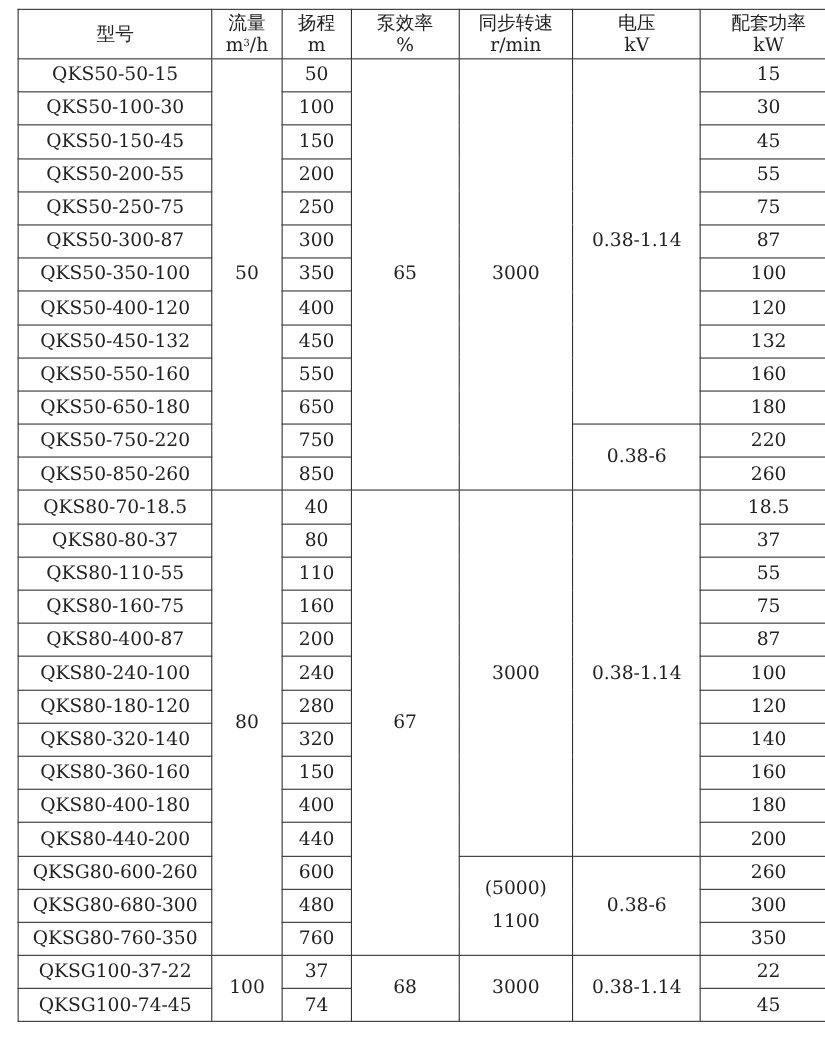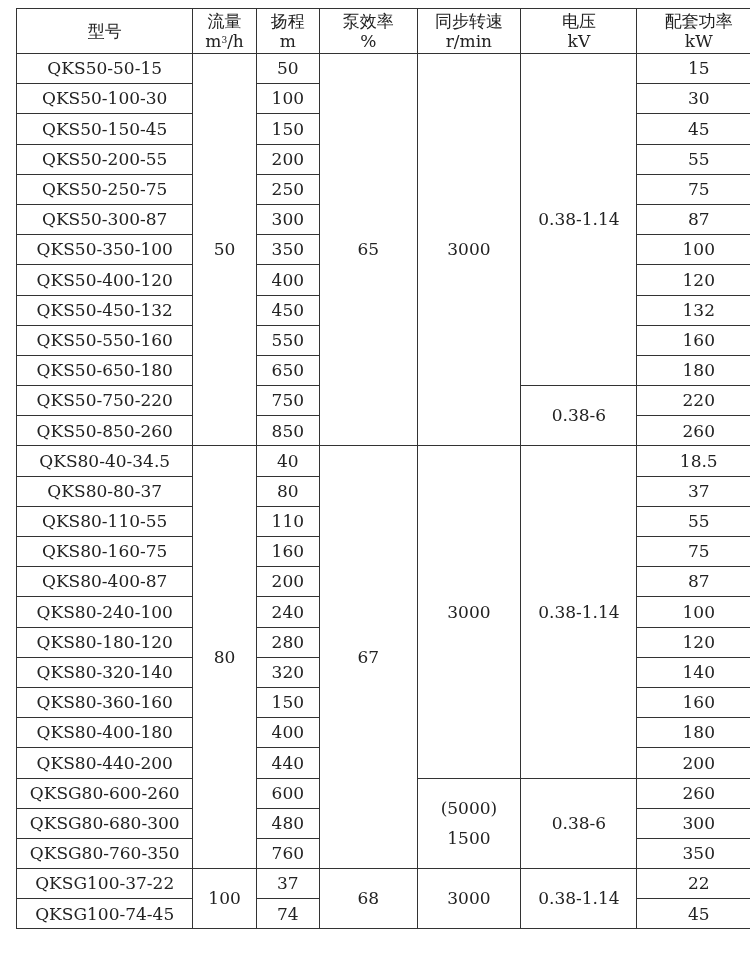--- a/index.html
+++ b/index.html
@@ -144,21 +144,21 @@
       <td rowspan="2">0.38-6</td>
       <td>220</td>
     </tr>
     <tr>
       <td>QKS50-850-260</td>
       <td>850</td>
       <td>260</td>
     </tr>
 
     <tr>
-      <td>QKS80-40-34.5</td>
+      <td>QKS80-70-18.5</td>
       <td rowspan="14">80</td>
       <td>40</td>
       <td rowspan="14">67</td>
       <td rowspan="11">3000</td>
       <td rowspan="11">0.38-1.14</td>
       <td>18.5</td>
     </tr>
     <tr>
       <td>QKS80-80-37</td>
       <td>80</td>
@@ -208,21 +208,21 @@
       <td>QKS80-440-200</td>
       <td>440</td>
       <td>200</td>
     </tr>
 
     <tr>
       <td>QKSG80-600-260</td>
       <td>600</td>
       <td rowspan="3">
         <span class="rpm-line">(5000)</span>
-        <span class="rpm-line">1500</span>
+        <span class="rpm-line">1100</span>
       </td>
       <td rowspan="3">0.38-6</td>
       <td>260</td>
     </tr>
     <tr>
       <td>QKSG80-680-300</td>
       <td>480</td>
       <td>300</td>
     </tr>
     <tr>

